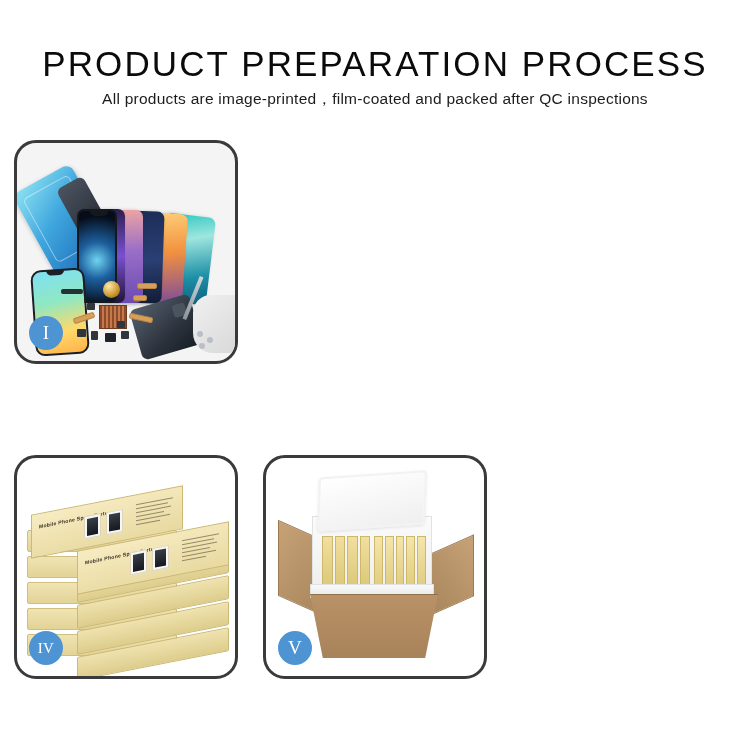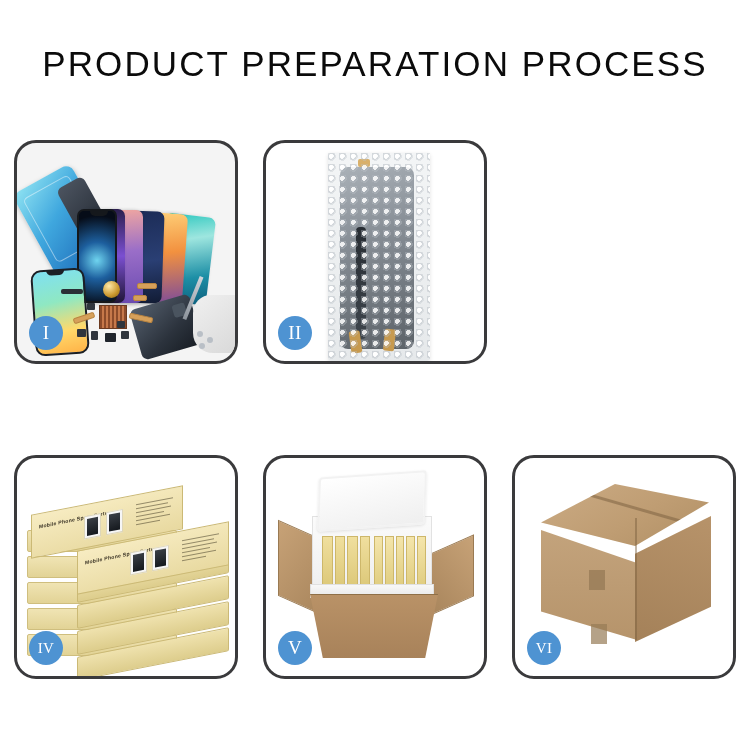--- a/index.html
+++ b/index.html
@@ -459,20 +459,21 @@
     background: rgba(120,94,60,.45);
   }
 </style>
 </head>
 <body>
 
 <div id="page">
 
   <div id="header">
     <div id="title">PRODUCT PREPARATION PROCESS</div>
+    <div id="subtitle">All products are image-printed，film-coated and packed after QC inspections</div>
   </div>
 
   <div id="grid">
 
     <div class="panel r0 c0 p1">
       <div class="pscene">
         <div class="back-blue"></div>
         <div class="back-dark"></div>
         <div class="fan">
           <div class="ph a"></div>
@@ -503,33 +504,20 @@
         <div class="hand"></div>
         <div class="screws">
             <i></i>
             <i></i>
             <i></i>
           </div>
       </div>
       <div class="badge">I</div>
     </div>
 
-    <div class="panel r0 c1 p2">
-      <div class="pscene">
-        <div class="bubblebag">
-          <div class="part"></div>
-          <div class="cable"></div>
-          <div class="conn k1"></div>
-          <div class="conn k2"></div>
-          <div class="tape"></div>
-          <div class="bubbleoverlay"></div>
-        </div>
-      </div>
-      <div class="badge">II</div>
-    </div>
 
 
     <div class="panel r1 c0 p4">
       <div class="pscene">
         <div class="stack">
           <div class="sbox l0"></div>
           <div class="sbox l1"></div>
           <div class="sbox l2"></div>
           <div class="sbox l3"></div>
           <div class="sbox l4"></div>
@@ -597,28 +585,15 @@
             <i></i>
             <i></i>
             <i></i>
         </div>
         <div class="foamrim"></div>
         <div class="carton-front"></div>
       </div>
       <div class="badge">V</div>
     </div>
 
-    <div class="panel r1 c2 p6">
-      <div class="pscene">
-        <div class="top">
-          <div class="seam"></div>
-        </div>
-        <div class="left"></div>
-        <div class="right"></div>
-        <div class="edge"></div>
-        <div class="tape1"></div>
-        <div class="tape2"></div>
-      </div>
-      <div class="badge nw">VI</div>
-    </div>
 
   </div>
 </div>
 
 </body></html>

